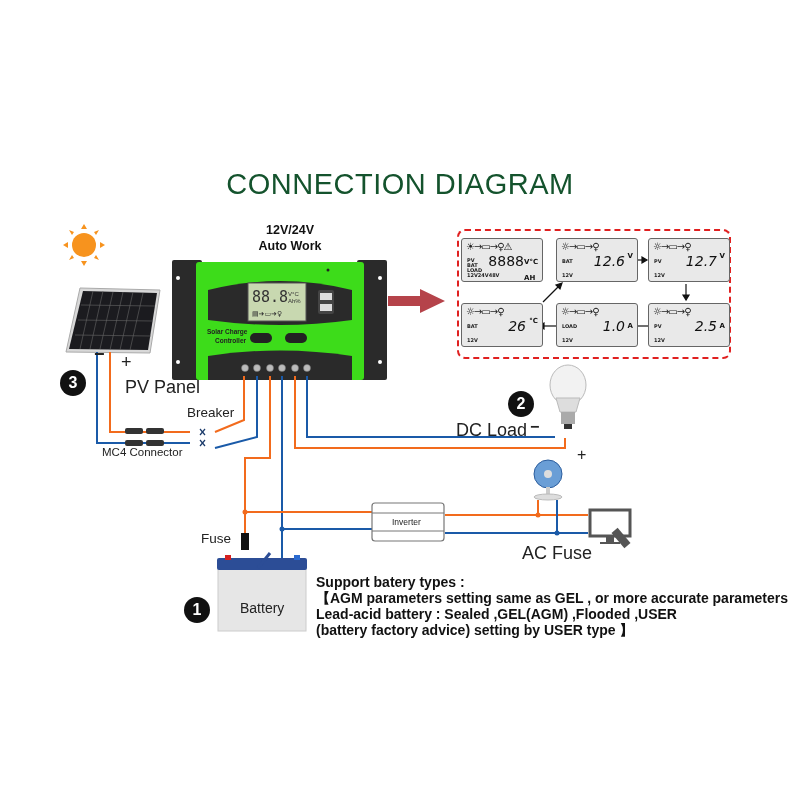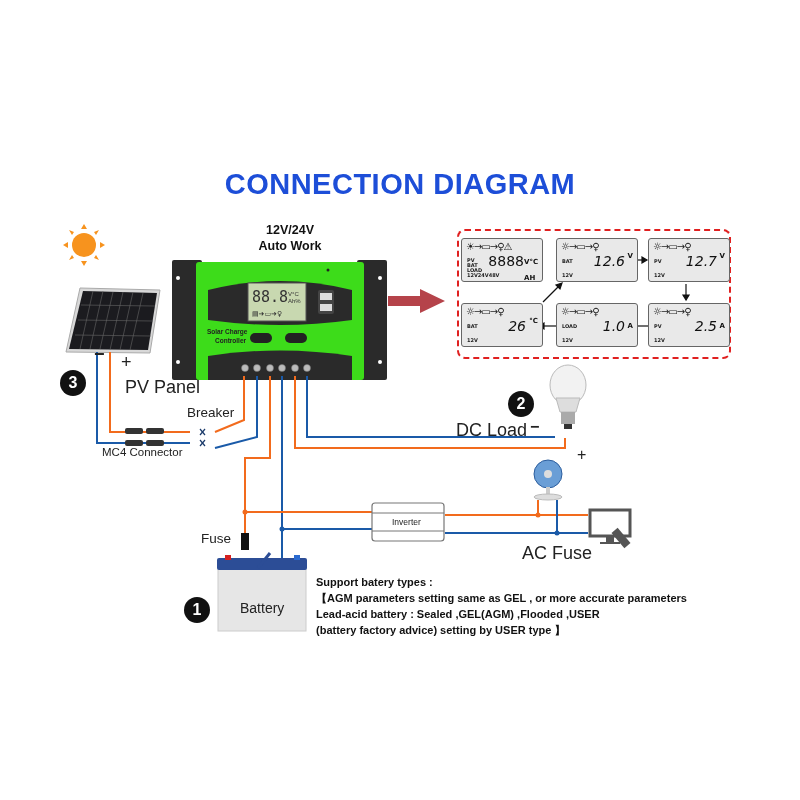--- a/index.html
+++ b/index.html
@@ -1,22 +1,22 @@
 <!DOCTYPE html>
 <html><head>
 <meta charset="utf-8">
 <style>
   html,body{margin:0;padding:0;background:#fff;}
   body{width:800px;height:800px;position:relative;overflow:hidden;font-family:"Liberation Sans",sans-serif;}
   .abs{position:absolute;}
-  .title{left:0;width:800px;top:168px;text-align:center;font-size:29px;font-weight:bold;color:#1d4ed8;letter-spacing:0.5px;}
+  .title{left:0;width:800px;top:168px;text-align:center;font-size:29px;font-weight:normal;color:#14532d;letter-spacing:0.5px;}
   .subtitle{left:230px;width:120px;top:222px;text-align:center;font-size:12.5px;font-weight:bold;color:#111;line-height:16px;}
   .label{font-size:18px;color:#222;white-space:nowrap;}
   .badge{width:26px;height:26px;border-radius:50%;background:#111;color:#fff;font-weight:bold;font-size:16px;text-align:center;line-height:26px;}
-  .note{left:316px;top:574px;font-size:11px;font-weight:bold;color:#111;line-height:16px;white-space:nowrap;}
+  .note{left:316px;top:574px;font-size:14px;font-weight:bold;color:#111;line-height:16px;white-space:nowrap;}
   .lcd{position:absolute;background:#e9e9e9;border:1.2px solid #666;border-radius:3px;width:80px;height:42px;font-family:"DejaVu Sans",sans-serif;}
   .lcd .ic{position:absolute;left:4px;top:2px;font-size:10px;color:#222;letter-spacing:-1px;white-space:nowrap;}
   .lcd .src{position:absolute;left:5px;top:19px;font-size:5px;font-weight:bold;color:#222;}
   .lcd .val{position:absolute;right:12px;top:14px;font-size:14px;font-style:italic;color:#111;}
   .lcd .unit{position:absolute;right:4px;top:15px;font-size:7px;font-weight:bold;color:#111;}
   .lcd .sys{position:absolute;left:5px;bottom:3px;font-size:5px;font-weight:bold;color:#222;}
   .dash-box{left:457px;top:229px;width:270px;height:126px;border:2px dashed #e02020;border-radius:8px;}
   .battery-label{font-size:14px;color:#222;}
   .inv-label{font-size:8.5px;color:#222;}
 </style>

